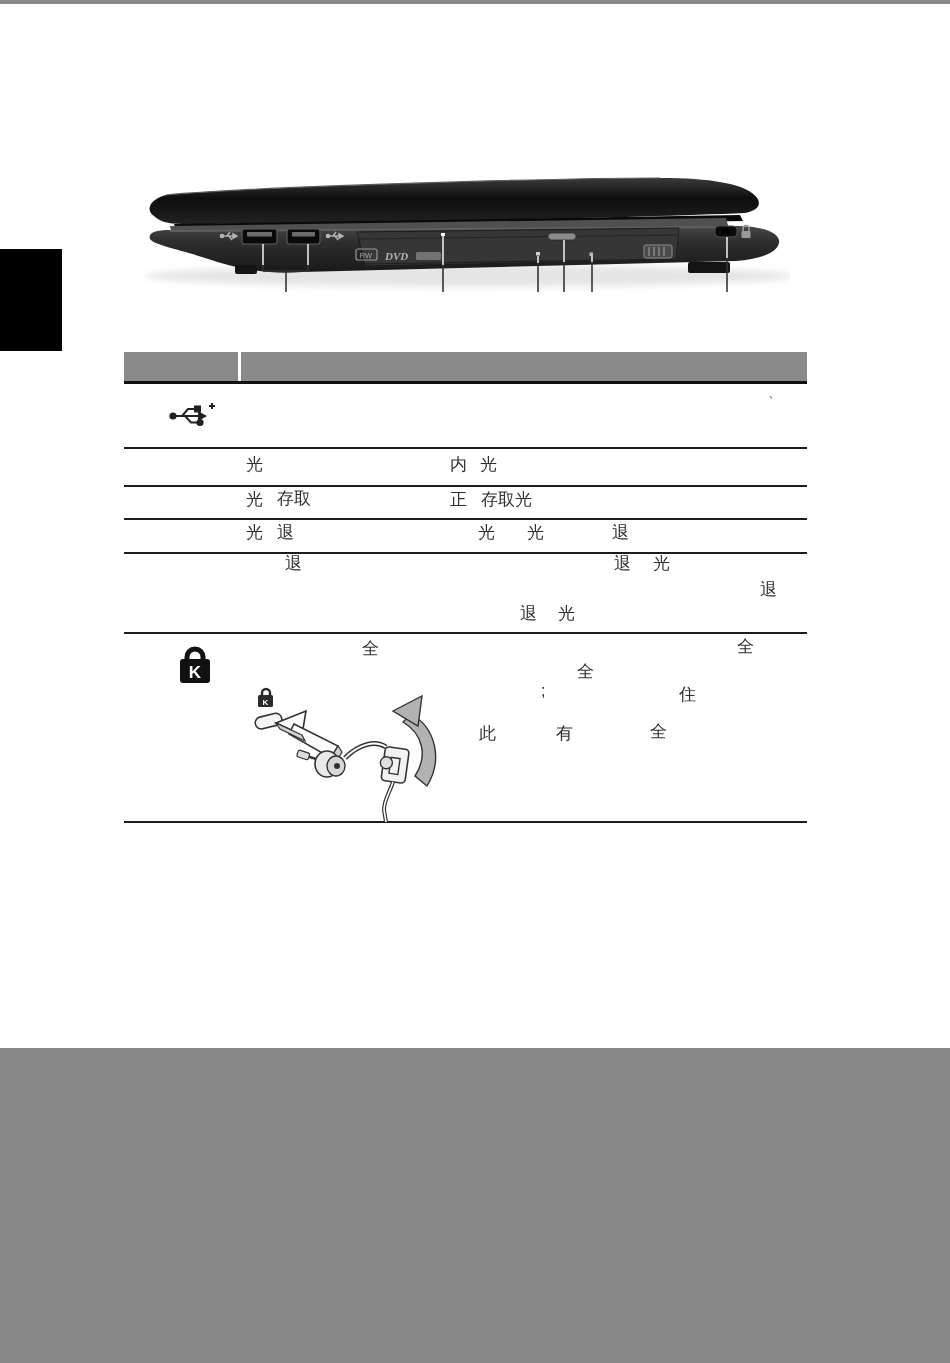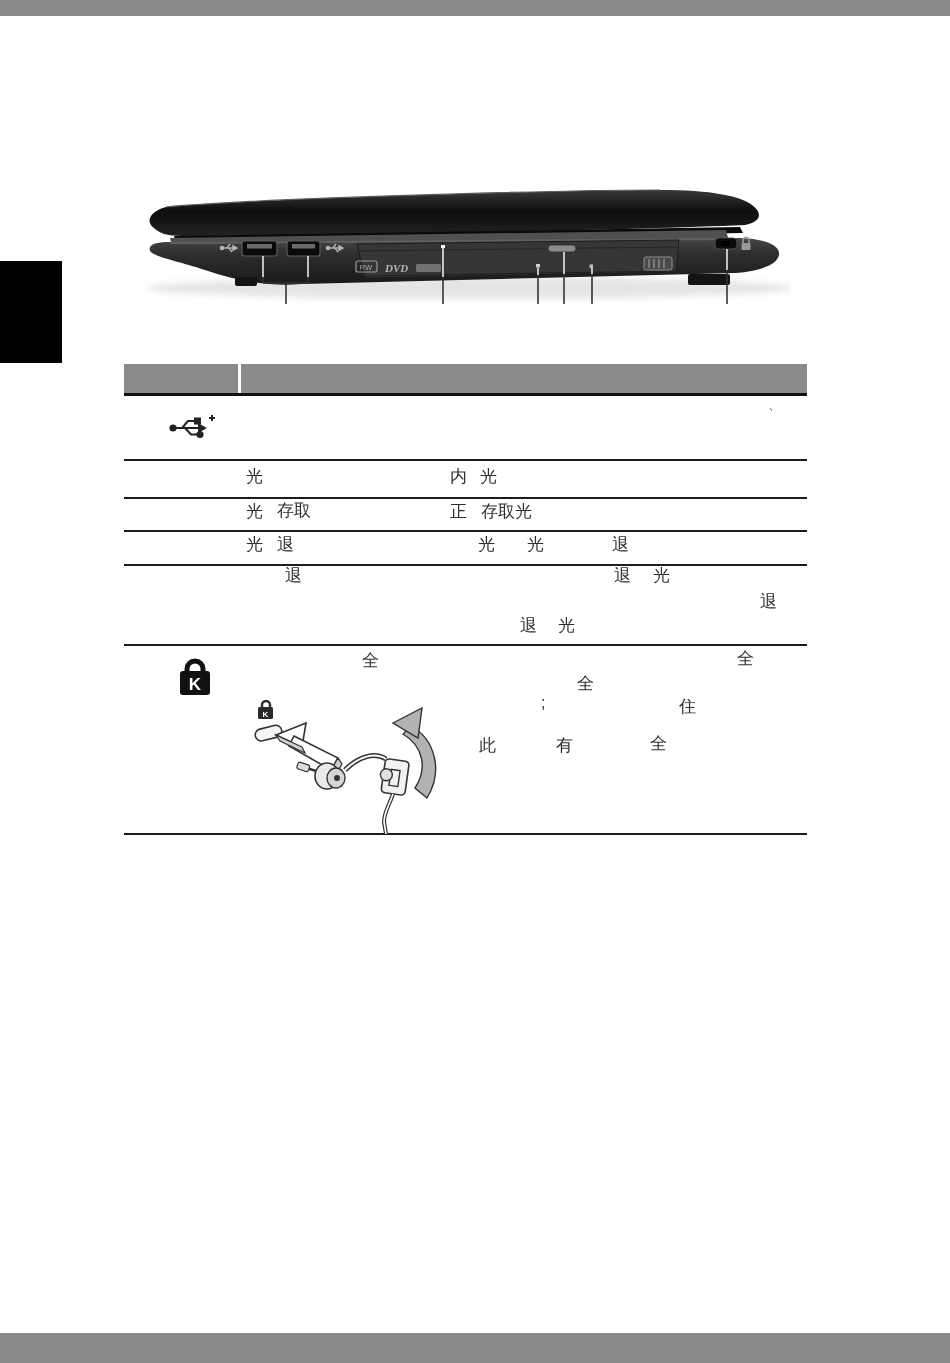--- a/index.html
+++ b/index.html
@@ -1,18 +1,18 @@
 <!DOCTYPE html>
 <html><head>
 <meta charset="utf-8">
 <style>
   html,body{margin:0;padding:0;background:#888;}
   .page{
-    position:relative;width:950px;height:1317px;background:#ffffff;
-    margin:16px auto;overflow:hidden;
+    position:relative;width:950px;height:1044px;background:#ffffff;
+    margin:4px auto;overflow:hidden;
     font-family:"Liberation Sans","DejaVu Sans",sans-serif;
   }
   
   .edge-tab{position:absolute;left:0;top:245px;width:62px;height:102px;background:#000;}
   
   .laptop-svg{position:absolute;left:140px;top:165px;width:650px;height:130px;}
   
   .hdr-cell{position:absolute;top:348px;height:30px;background:#8a8a8a;}
   .hdr-col1{left:124px;width:114px;}
   .hdr-col2{left:241px;width:566px;}

